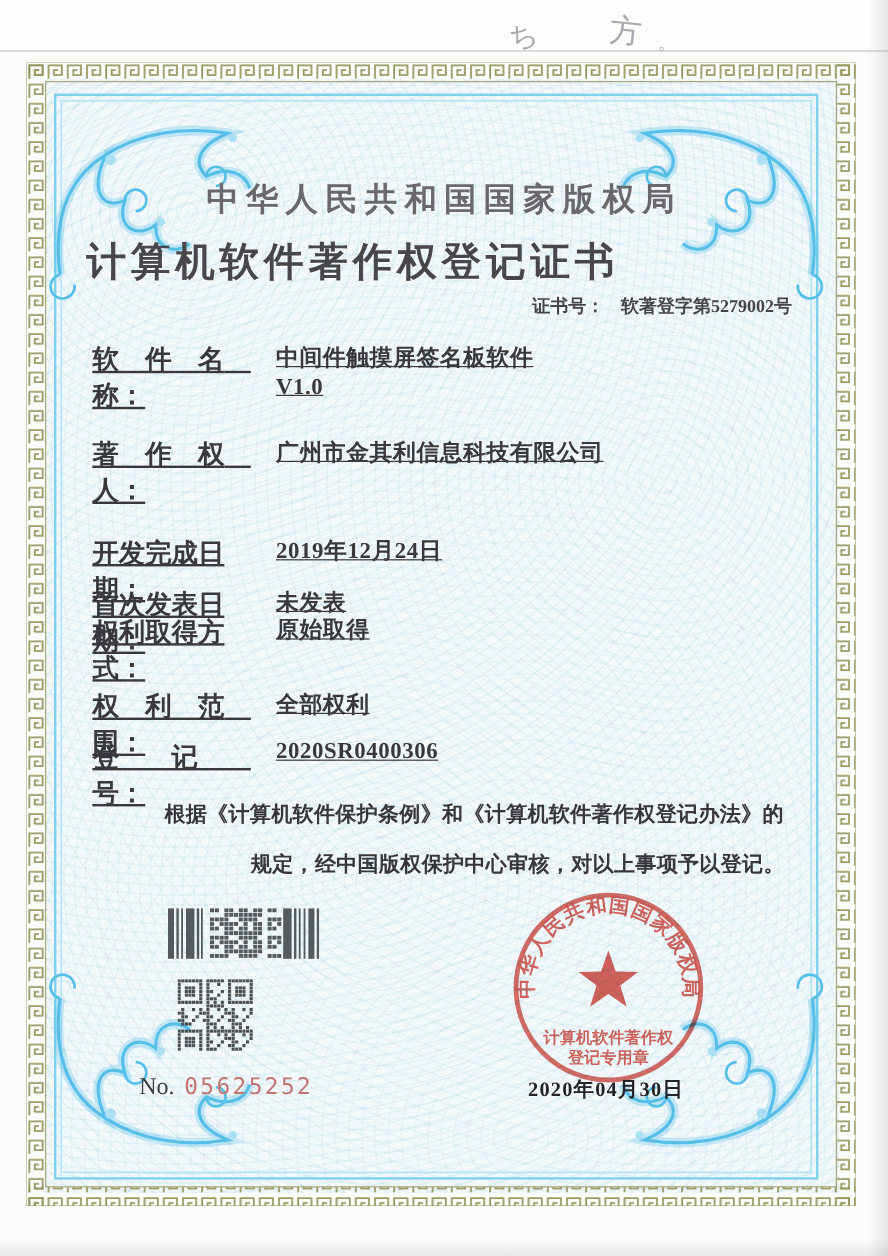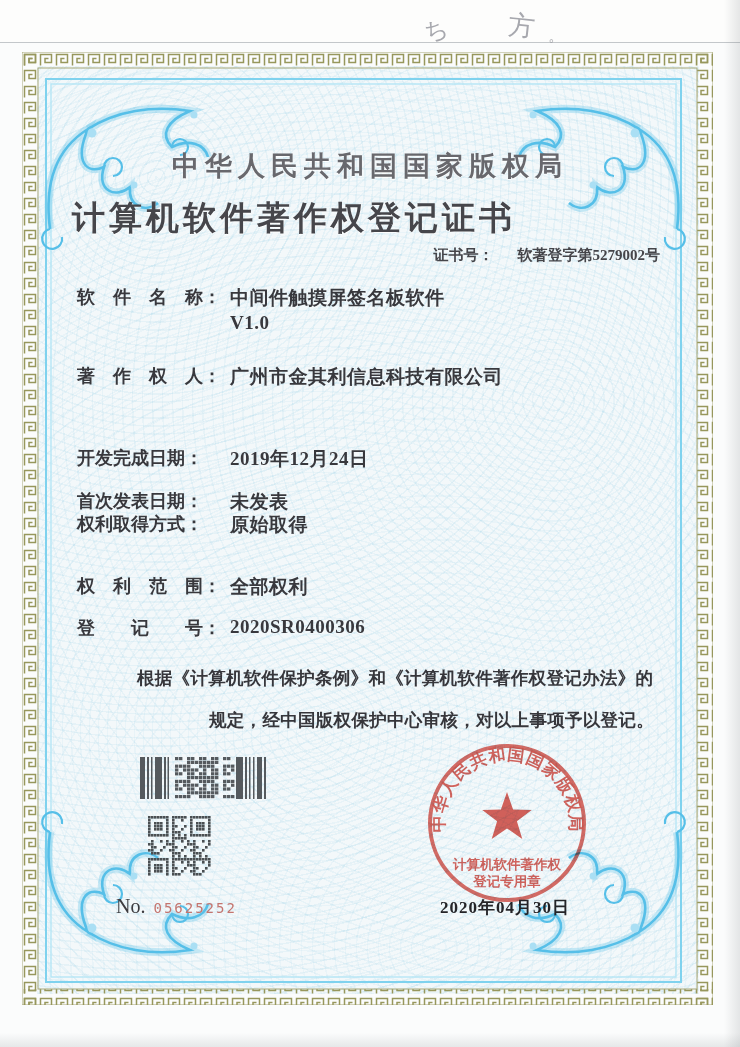--- a/index.html
+++ b/index.html
@@ -39,35 +39,35 @@
     text-shadow:0 1px 0 rgba(255,255,255,.8);
   }
   .title{
     position:absolute;left:0;top:196px;width:588px;text-align:center;
     font-size:33px;font-weight:bold;letter-spacing:4px;color:#46464b;
     text-shadow:0 1px 0 rgba(255,255,255,.8);
   }
   .certno{
     position:absolute;top:246px;right:80px;font-size:15px;font-weight:bold;color:#45454a;
   }
-  .certno .cl{margin-right:24px;}
+  .certno .cl{margin-right:14px;}
   .row{position:absolute;left:77px;width:600px;font-size:18px;color:#38383d;}
-  .row .lbl{display:inline-block;width:153px;font-size:18px;font-weight:bold;vertical-align:top;}
-  .row .val{font-size:19px;font-weight:600;letter-spacing:.5px;}
+  .row .lbl{display:inline-block;width:153px;font-size:22px;font-weight:bold;vertical-align:top;text-decoration:underline;}
+  .row .val{font-size:19px;font-weight:600;letter-spacing:.5px;text-decoration:underline;}
   .row.cont{left:230px;}
   .row.cont .val{font-weight:600;}
   .stmt{position:absolute;font-size:17.5px;font-weight:600;color:#36363b;letter-spacing:.3px;}
   .stmt.l1{left:104px;top:666px;width:560px;margin-left:33px;}
   .stmt.l2{left:94px;top:708px;width:560px;text-align:right;}
   .barcode{position:absolute;left:140px;top:755px;}
   .qrcode{position:absolute;left:148px;top:816px;}
   .serial{position:absolute;left:116px;top:895px;font-size:20px;color:#3c3c40;}
   .serial .num{
     font-family:"DejaVu Sans Mono","Liberation Mono",monospace;
-    color:#c4756f;letter-spacing:2px;font-size:14px;margin-left:8px;
+    color:#c4756f;letter-spacing:2px;font-size:19px;margin-left:8px;
   }
   .seal{position:absolute;left:424px;top:740px;mix-blend-mode:multiply;}
   .issue-date{position:absolute;left:440px;top:896px;font-size:17px;font-weight:bold;color:#242428;letter-spacing:1px;}
 </style>
 </head>
 <body>
 
 <div class="page">
 
   <div class="top-white"></div>

